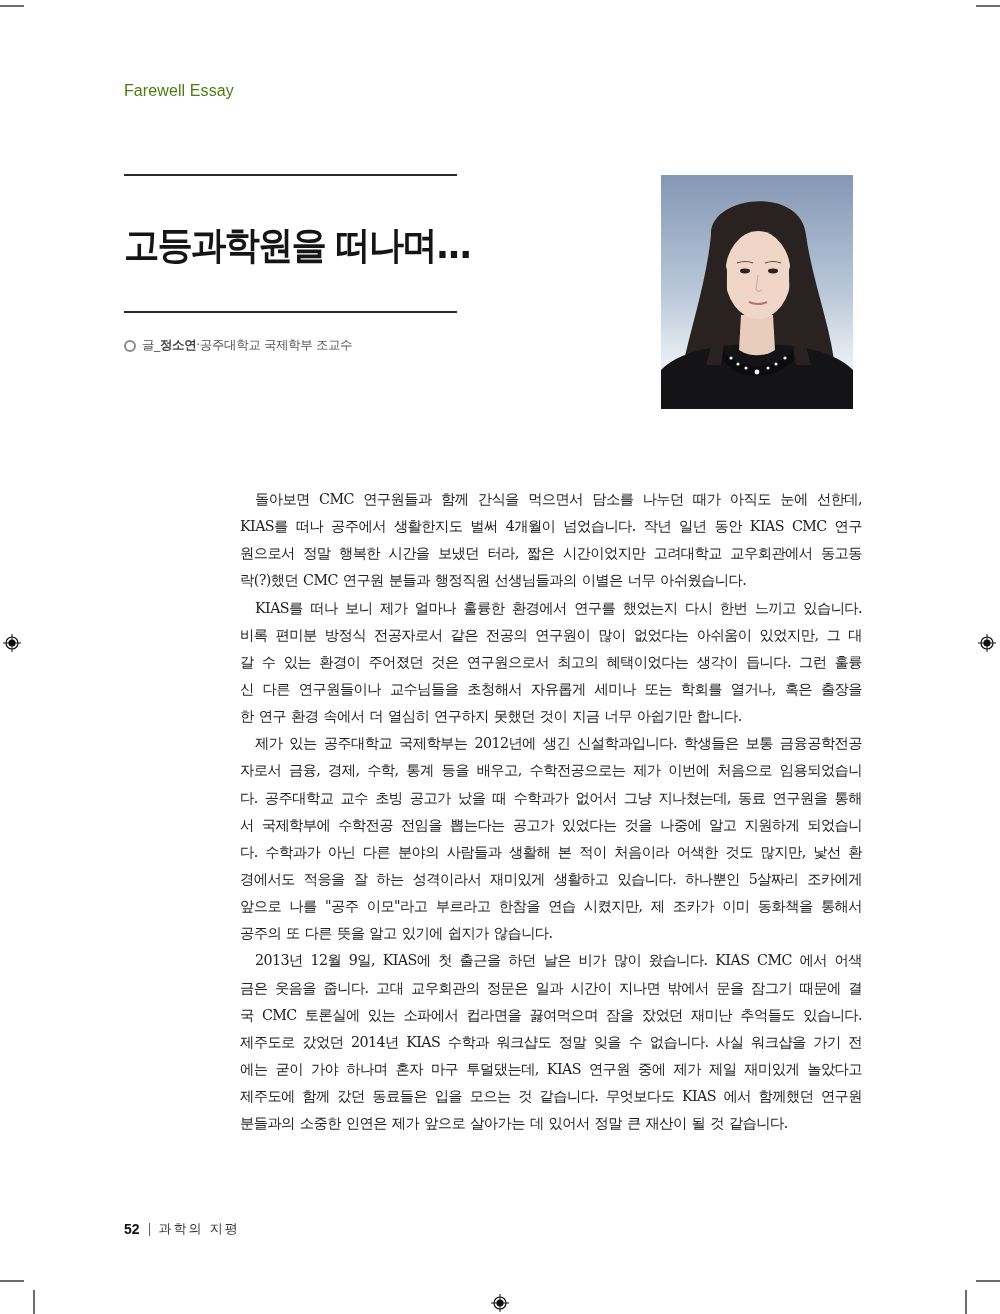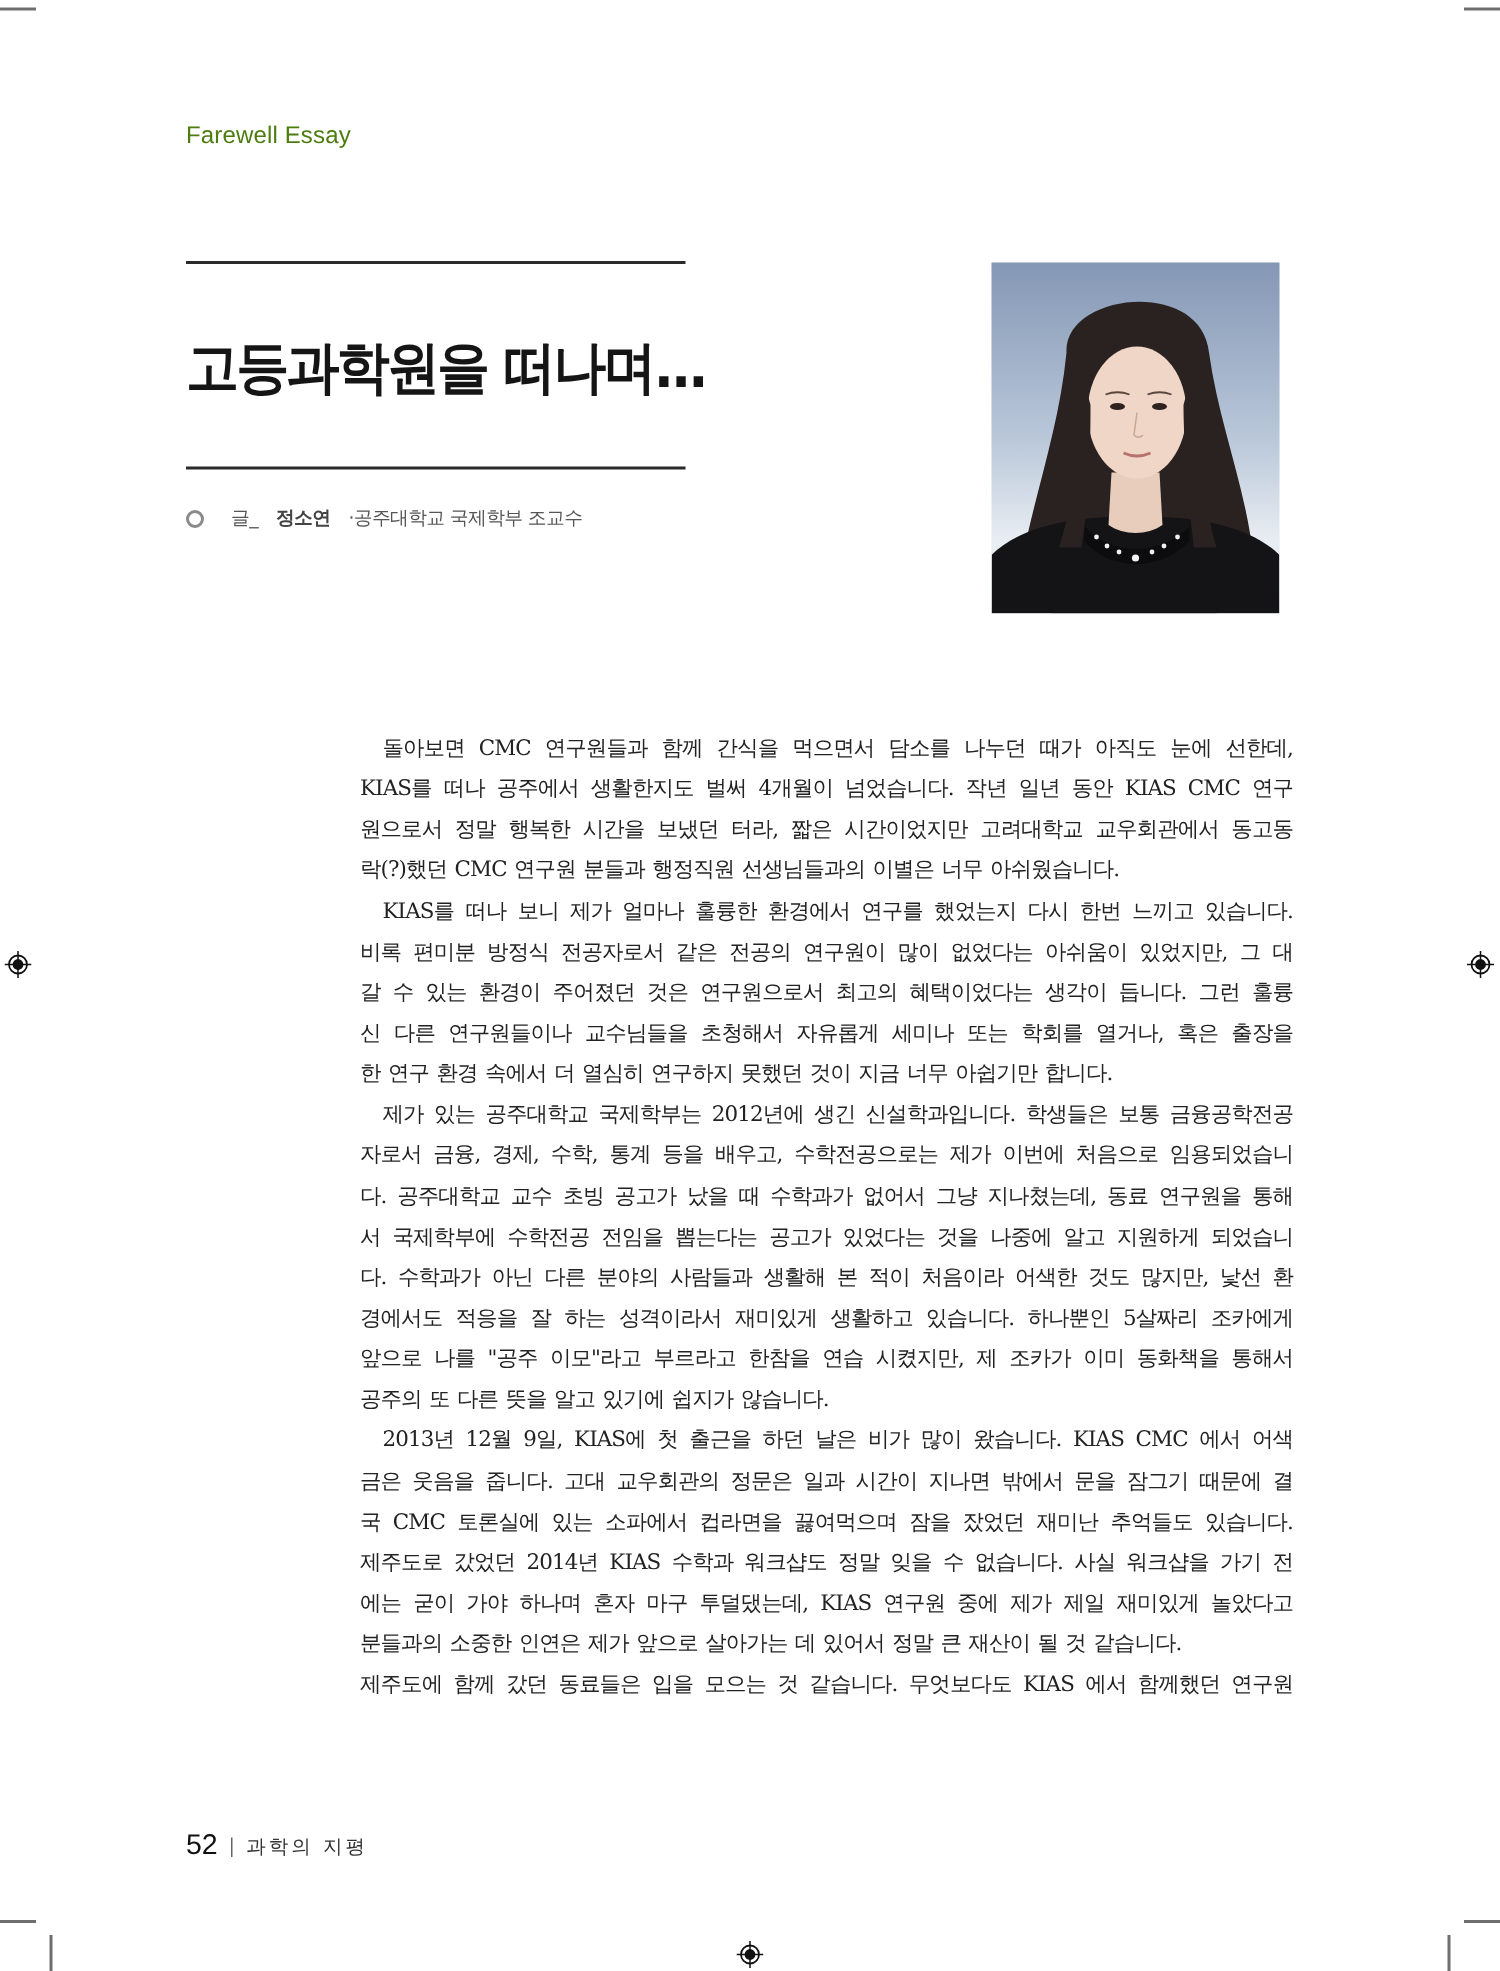--- a/index.html
+++ b/index.html
@@ -13,34 +13,34 @@
     
     .reg { position:absolute; width:18px; height:18px; }
     .reg svg { width:18px; height:18px; display:block; }
 
     .section-label { position:absolute; left:124px; top:82px; font-family:"Liberation Sans", sans-serif; font-size:16px; color:#4d7c0f; letter-spacing:0.1px; }
 
     .rule { position:absolute; left:124px; width:333px; height:2px; background:#2a2a2a; }
 
     .title { position:absolute; left:124px; top:220px; font-family:"DejaVu Sans", sans-serif; font-weight:bold; font-size:38px; letter-spacing:-2px; color:#151515; white-space:nowrap; transform:scaleX(0.93); transform-origin:left center; }
 
-    .byline { position:absolute; left:124px; top:337px; font-size:12.5px; color:#555; display:flex; align-items:center; white-space:nowrap; letter-spacing:-0.4px;gap:12px; }
+    .byline { position:absolute; left:124px; top:337px; font-size:12.5px; color:#555; display:flex; align-items:center; white-space:nowrap; letter-spacing:-0.4px; }
     .byline .bullet { width:8px; height:8px; border:2.5px solid #8a8a8a; border-radius:50%; margin-right:6px; box-sizing:content-box; }
     .byline .name { font-weight:bold; color:#444; }
 
     .photo { position:absolute; left:661px; top:175px; width:192px; height:234px; overflow:hidden; background:linear-gradient(180deg,#8ea3c0 0%,#b7c6d8 45%,#e6ecf2 75%,#d4dde6 100%); }
     .photo svg { width:100%; height:100%; display:block; }
 
     .body-text { position:absolute; left:240px; top:486px; width:622px; font-family:"DejaVu Serif", serif; font-size:14.3px; line-height:27.15px; color:#222; letter-spacing:-0.6px; word-spacing:1px; }
     .body-text .line { display:block; white-space:nowrap; text-align:justify; text-align-last:justify; height:27.15px; overflow:visible; }
     .body-text .line.first { padding-left:15px; }
     .body-text .line.last { text-align-last:left; }
 
     .folio { position:absolute; left:124px; top:1220px; display:flex; align-items:center; white-space:nowrap; }
-    .folio .num { font-family:"Liberation Sans", sans-serif; font-weight:normal; font-size:19px; color:#111; }
+    .folio .num { font-family:"Liberation Sans", sans-serif; font-weight:bold; font-size:14px; color:#111; }
     .folio .sep { width:1px; height:13px; background:#666; margin:0 9px 0 9px; }
     .folio .mag { font-size:13px; color:#333; letter-spacing:2px; }
   </style>
 </head>
 <body>
 
 <div class="crop h" style="left:0; top:5px;"></div>
 <div class="crop h" style="left:976px; top:5px;"></div>
 <div class="crop h" style="left:0; top:1280px;"></div>
 <div class="crop v" style="left:33px; top:1290px;"></div>
@@ -146,21 +146,21 @@
     <span class="line">서 국제학부에 수학전공 전임을 뽑는다는 공고가 있었다는 것을 나중에 알고 지원하게 되었습니</span>
     <span class="line">다. 수학과가 아닌 다른 분야의 사람들과 생활해 본 적이 처음이라 어색한 것도 많지만, 낯선 환</span>
     <span class="line">경에서도 적응을 잘 하는 성격이라서 재미있게 생활하고 있습니다. 하나뿐인 5살짜리 조카에게</span>
     <span class="line">앞으로 나를 "공주 이모"라고 부르라고 한참을 연습 시켰지만, 제 조카가 이미 동화책을 통해서</span>
     <span class="line last">공주의 또 다른 뜻을 알고 있기에 쉽지가 않습니다.</span>
     <span class="line first">2013년 12월 9일, KIAS에 첫 출근을 하던 날은 비가 많이 왔습니다. KIAS CMC 에서 어색</span>
     <span class="line">금은 웃음을 줍니다. 고대 교우회관의 정문은 일과 시간이 지나면 밖에서 문을 잠그기 때문에 결</span>
     <span class="line">국 CMC 토론실에 있는 소파에서 컵라면을 끓여먹으며 잠을 잤었던 재미난 추억들도 있습니다.</span>
     <span class="line">제주도로 갔었던 2014년 KIAS 수학과 워크샵도 정말 잊을 수 없습니다. 사실 워크샵을 가기 전</span>
     <span class="line">에는 굳이 가야 하나며 혼자 마구 투덜댔는데, KIAS 연구원 중에 제가 제일 재미있게 놀았다고</span>
+    <span class="line">제주도에 함께 갔던 동료들은 입을 모으는 것 같습니다. 무엇보다도 KIAS 에서 함께했던 연구원</span>
     <span class="line last">분들과의 소중한 인연은 제가 앞으로 살아가는 데 있어서 정말 큰 재산이 될 것 같습니다.</span>
-    <span class="line">제주도에 함께 갔던 동료들은 입을 모으는 것 같습니다. 무엇보다도 KIAS 에서 함께했던 연구원</span>
   </div>
 
 <div class="folio">
   <span class="num">52</span>
   <span class="sep"></span>
   <span class="mag">과학의 지평</span>
 </div>
 
 </body></html>

